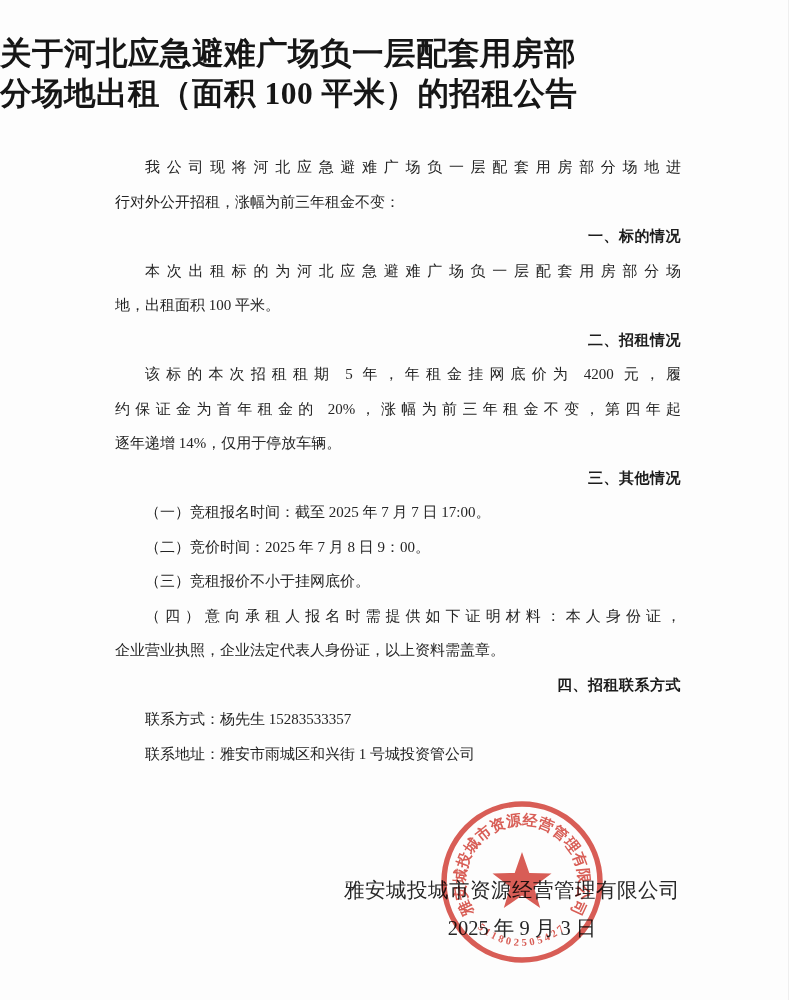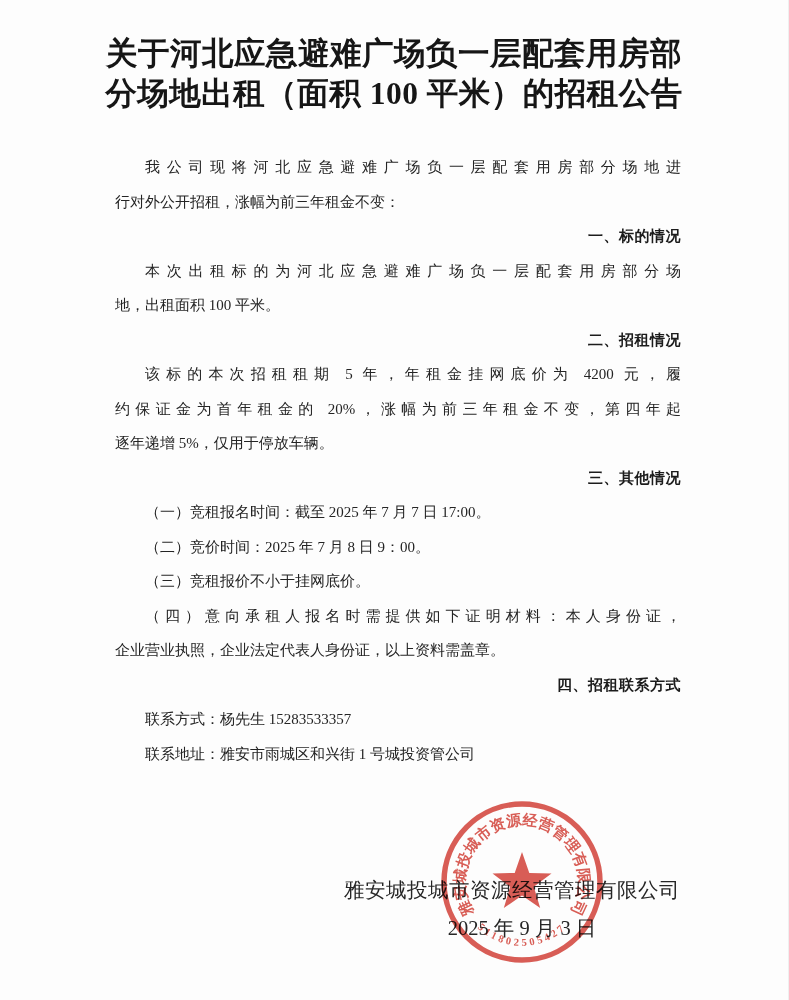--- a/index.html
+++ b/index.html
@@ -10,21 +10,21 @@
     overflow: hidden;
     font-family: "Liberation Serif", serif;
   }
   .page {
     position: absolute; inset: 0;
     background: #fdfdfd;
     border-right: 1px solid #efefef;
   }
   .doc-title {
     position: absolute; left: 0; right: 0; top: 34px;
-    text-align: center;
+    text-align: left;
     font-family: "Liberation Serif", serif;
     font-weight: 700;
     font-size: 31.5px;
     line-height: 39.5px;
     letter-spacing: 0.5px;
     color: #161616;
     white-space: nowrap;
   }
   .content {
     position: absolute; left: 115px; top: 150px; width: 566px;
@@ -80,21 +80,21 @@
 
   <div class="content">
     <div class="ln indent fill">我公司现将河北应急避难广场负一层配套用房部分场地进</div>
     <div class="ln">行对外公开招租，涨幅为前三年租金不变：</div>
     <div class="ln indent heading">一、标的情况</div>
     <div class="ln indent fill">本次出租标的为河北应急避难广场负一层配套用房部分场</div>
     <div class="ln">地，出租面积 100 平米。</div>
     <div class="ln indent heading">二、招租情况</div>
     <div class="ln indent fill">该标的本次招租租期 5 年，年租金挂网底价为 4200 元，履</div>
     <div class="ln fill">约保证金为首年租金的 20%，涨幅为前三年租金不变，第四年起</div>
-    <div class="ln">逐年递增 5%，仅用于停放车辆。</div>
+    <div class="ln">逐年递增 14%，仅用于停放车辆。</div>
     <div class="ln indent heading">三、其他情况</div>
     <div class="ln indent">（一）竞租报名时间：截至 2025 年 7 月 7 日 17:00。</div>
     <div class="ln indent">（二）竞价时间：2025 年 7 月 8 日 9：00。</div>
     <div class="ln indent">（三）竞租报价不小于挂网底价。</div>
     <div class="ln indent fill">（四）意向承租人报名时需提供如下证明材料：本人身份证，</div>
     <div class="ln">企业营业执照，企业法定代表人身份证，以上资料需盖章。</div>
     <div class="ln indent heading">四、招租联系方式</div>
     <div class="ln indent">联系方式：杨先生 15283533357</div>
     <div class="ln indent">联系地址：雅安市雨城区和兴街 1 号城投资管公司</div>
   </div>

